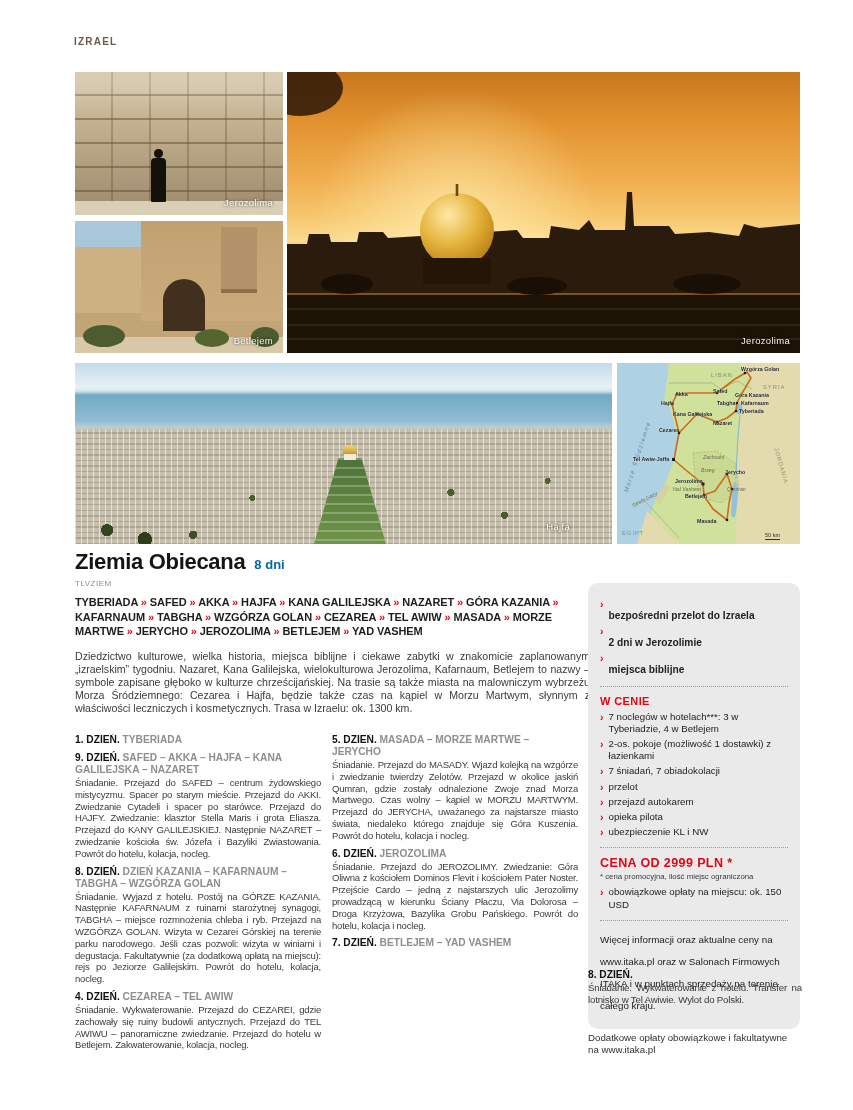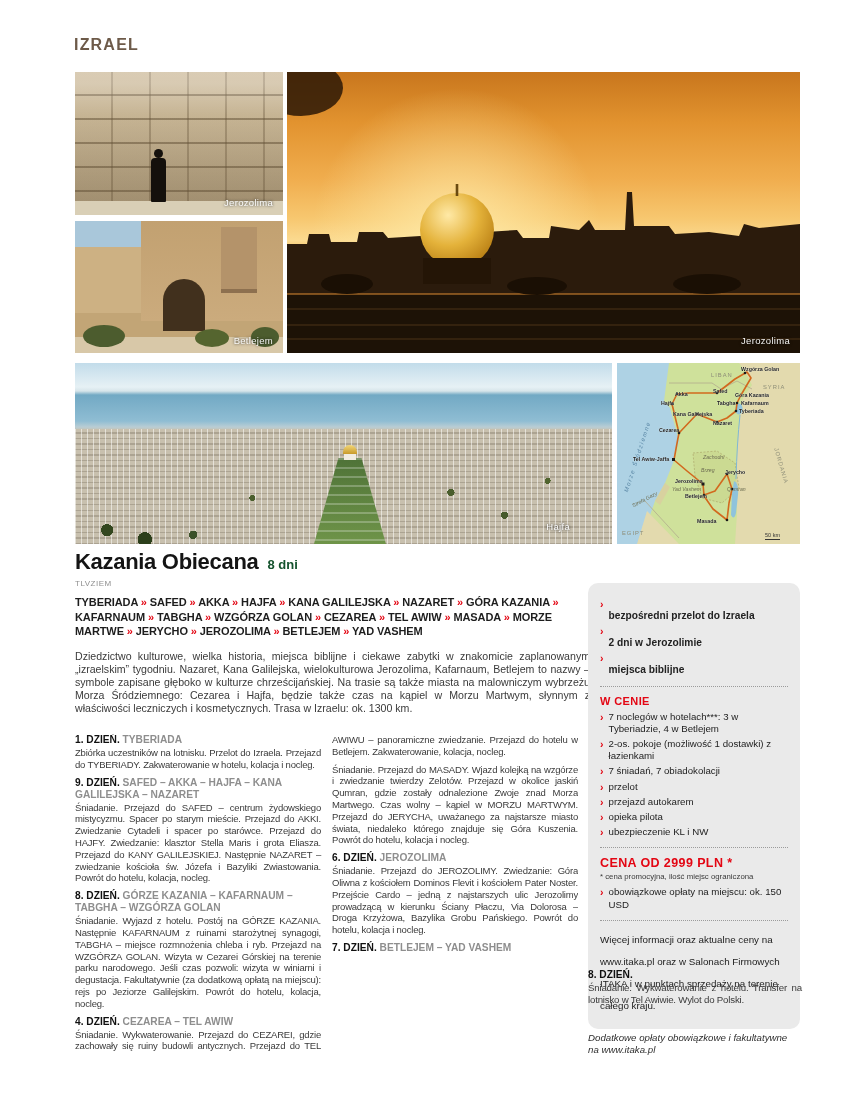--- a/index.html
+++ b/index.html
@@ -1,19 +1,19 @@
 <!DOCTYPE html>
 <html><head>
 <meta charset="utf-8">
 <style>
   html,body{margin:0;padding:0;background:#fff;}
   .page{position:relative;width:853px;height:1110px;background:#fff;overflow:hidden;
         font-family:"Liberation Sans",sans-serif;color:#3c3c3c;}
   
-  .brand-header{position:absolute;left:74px;top:36px;font-size:16px;font-weight:bold;
+  .brand-header{position:absolute;left:74px;top:36px;font-size:10px;font-weight:bold;
         letter-spacing:1.2px;color:#6d5a49;}
   
   .photos{position:absolute;left:75px;top:72px;width:725px;}
   .row1{display:flex;gap:4px;height:281px;}
   .colA{display:flex;flex-direction:column;gap:6px;width:208px;}
   .photo{position:relative;overflow:hidden;}
   .caption{position:absolute;right:10px;bottom:7px;font-size:9.5px;color:rgba(255,255,255,.95);
         text-shadow:0 0 3px rgba(0,0,0,.8);letter-spacing:.3px;}
   
   .ph-wall{width:208px;height:143px;background-color:#c6b493;
@@ -73,21 +73,21 @@
   .ml{position:absolute;white-space:nowrap;transform-origin:left top;}
   .ml-city{font-size:5.3px;font-weight:bold;color:#1d1d1d;text-shadow:0 0 1px rgba(255,255,255,.9);}
   .ml-region{font-size:5.2px;font-style:italic;color:#6e6e52;}
   .ml-country{font-size:5.8px;color:#8e8e78;letter-spacing:1px;}
   .ml-sea{font-size:6px;font-style:italic;color:#5b88a6;letter-spacing:1.5px;}
   .ml-scale{font-size:5.5px;color:#333;border-bottom:1px solid #333;padding-bottom:1px;}
   
   .titleblock{position:absolute;left:75px;top:549px;width:515px;}
   .tb-line{display:flex;align-items:baseline;gap:9px;}
   .tour-title{font-size:22px;font-weight:bold;color:#141414;letter-spacing:-.3px;}
-  .tour-days{font-size:13px;font-weight:bold;color:#14532d;}
+  .tour-days{font-size:13px;font-weight:bold;color:#0369a1;}
   .tour-code{font-size:8px;color:#8f8f8f;margin-top:4px;letter-spacing:.5px;}
   .route{margin-top:7px;font-size:11px;font-weight:bold;line-height:14.5px;color:#1d1d1d;letter-spacing:-.1px;}
   .route .sep{color:#e30613;}
   .intro{margin-top:11px;font-size:10.6px;line-height:13.2px;color:#3a3a3a;text-align:justify;}
   
   .days-flow{position:absolute;left:75px;top:734px;width:503px;height:322px;
        column-count:2;column-gap:11px;column-fill:auto;overflow:hidden;text-align:justify;}
   .day{margin-bottom:6px;}
   .day-head{margin:0 0 1px;font-size:10.2px;line-height:12px;text-align:left;}
   .day-num{font-weight:bold;color:#101010;}
@@ -100,21 +100,21 @@
   .chev{color:#e30613;font-weight:bold;font-size:10.5px;line-height:12px;}
   .hl-li .txt{font-weight:bold;font-size:10.2px;margin-top:12px;}
   .sb-sep{border-top:1px dotted #9b9b9b;margin:9px 0 8px;}
   .sb-head{color:#e30613;font-weight:bold;font-size:11px;letter-spacing:.4px;margin:0 0 4px;}
   .price-head{color:#e30613;font-weight:bold;font-size:12.5px;letter-spacing:.4px;margin:0 0 2px;}
   .price-note{font-size:7.8px;color:#3a3a3a;margin:0 0 5px;}
   .sb-info{text-align:left;font-size:9.8px;line-height:22px;color:#222;}
   
   .day8{position:absolute;left:588px;top:969px;width:214px;text-align:justify;}
   .day8 .day-text{font-size:9.7px;line-height:12.2px;}
-  .footnote{position:absolute;left:588px;top:1032px;width:212px;font-style:italic;
+  .footnote{position:absolute;left:588px;top:1032px;width:212px;
        font-size:9.7px;line-height:12.2px;color:#2e2e2e;}
   .pagenum{position:absolute;left:75px;top:1088px;font-size:10px;letter-spacing:2px;color:#4a4a4a;margin-top:36px;}
 </style>
 </head>
 <body>
 
 <div class="page">
 
   <div class="brand-header">IZRAEL</div>
 
@@ -240,46 +240,46 @@
             <span class="ml ml-country" style="left: 5px; top: 167px;">EGIPT</span>
             <span class="ml ml-country" style="left: 162px; top: 84px; transform: rotate(74deg);">JORDANIA</span>
             <span class="ml ml-scale" style="left: 148px; top: 169px;">50 km</span>
           </div>
       </div>
     </div>
   </div>
 
   <div class="titleblock">
     <div class="tb-line">
-      <span class="tour-title">Kazania Obiecana</span>
+      <span class="tour-title">Ziemia Obiecana</span>
       <span class="tour-days">8 dni</span>
     </div>
     <div class="tour-code">TLVZIEM</div>
     <div class="route" id="route"><span>TYBERIADA</span><span class="sep"> » </span><span>SAFED</span><span class="sep"> » </span><span>AKKA</span><span class="sep"> » </span><span>HAJFA</span><span class="sep"> » </span><span>KANA GALILEJSKA</span><span class="sep"> » </span><span>NAZARET</span><span class="sep"> » </span><span>GÓRA KAZANIA</span><span class="sep"> » </span><span>KAFARNAUM</span><span class="sep"> » </span><span>TABGHA</span><span class="sep"> » </span><span>WZGÓRZA GOLAN</span><span class="sep"> » </span><span>CEZAREA</span><span class="sep"> » </span><span>TEL AWIW</span><span class="sep"> » </span><span>MASADA</span><span class="sep"> » </span><span>MORZE MARTWE</span><span class="sep"> » </span><span>JERYCHO</span><span class="sep"> » </span><span>JEROZOLIMA</span><span class="sep"> » </span><span>BETLEJEM</span><span class="sep"> » </span><span>YAD VASHEM</span></div>
     <div class="intro">Dziedzictwo kulturowe, wielka historia, miejsca biblijne i ciekawe zabytki w znakomicie zaplanowanym „izraelskim” tygodniu. Nazaret, Kana Galilejska, wielokulturowa Jerozolima, Kafarnaum, Betlejem to nazwy – symbole zapisane głęboko w kulturze chrześcijańskiej. Na trasie są także miasta na malowniczym wybrzeżu Morza Śródziemnego: Cezarea i Hajfa, będzie także czas na kąpiel w Morzu Martwym, słynnym z właściwości leczniczych i kosmetycznych. Trasa w Izraelu: ok. 1300 km.</div>
   </div>
 
   <div class="days-flow" id="days-flow">
       <div class="day">
         <h4 class="day-head"><span class="day-num">1. DZIEŃ.</span><span class="day-dest"> TYBERIADA</span></h4>
-        <p class="day-text">Zbiórka uczestników na lotnisku. Przelot do Izraela. Przejazd do TYBERIADY. Zakwaterowanie w hotelu, kolacja i nocleg.</p>
       </div>
       <div class="day">
         <h4 class="day-head"><span class="day-num">9. DZIEŃ.</span><span class="day-dest"> SAFED – AKKA – HAJFA – KANA GALILEJSKA – NAZARET</span></h4>
         <p class="day-text">Śniadanie. Przejazd do SAFED – centrum żydowskiego mistycyzmu. Spacer po starym mieście. Przejazd do AKKI. Zwiedzanie Cytadeli i spacer po starówce. Przejazd do HAJFY. Zwiedzanie: klasztor Stella Maris i grota Eliasza. Przejazd do KANY GALILEJSKIEJ. Następnie NAZARET – zwiedzanie kościoła św. Józefa i Bazyliki Zwiastowania. Powrót do hotelu, kolacja, nocleg.</p>
       </div>
       <div class="day">
-        <h4 class="day-head"><span class="day-num">8. DZIEŃ.</span><span class="day-dest"> GÓRZE KAZANIA – KAFARNAUM – TABGHA – WZGÓRZA GOLAN</span></h4>
+        <h4 class="day-head"><span class="day-num">8. DZIEŃ.</span><span class="day-dest"> DZIEŃ KAZANIA – KAFARNAUM – TABGHA – WZGÓRZA GOLAN</span></h4>
         <p class="day-text">Śniadanie. Wyjazd z hotelu. Postój na GÓRZE KAZANIA. Następnie KAFARNAUM z ruinami starożytnej synagogi, TABGHA – miejsce rozmnożenia chleba i ryb. Przejazd na WZGÓRZA GOLAN. Wizyta w Cezarei Górskiej na terenie parku narodowego. Jeśli czas pozwoli: wizyta w winiarni i degustacja. Fakultatywnie (za dodatkową opłatą na miejscu): rejs po Jeziorze Galilejskim. Powrót do hotelu, kolacja, nocleg.</p>
       </div>
       <div class="day">
         <h4 class="day-head"><span class="day-num">4. DZIEŃ.</span><span class="day-dest"> CEZAREA – TEL AWIW</span></h4>
         <p class="day-text">Śniadanie. Wykwaterowanie. Przejazd do CEZAREI, gdzie zachowały się ruiny budowli antycznych. Przejazd do TEL AWIWU – panoramiczne zwiedzanie. Przejazd do hotelu w Betlejem. Zakwaterowanie, kolacja, nocleg.</p>
       </div>
       <div class="day">
+        <h4 class="day-head"><span class="day-num">5. DZIEŃ.</span><span class="day-dest"> MASADA – MORZE MARTWE – JERYCHO</span></h4>
         <p class="day-text">Śniadanie. Przejazd do MASADY. Wjazd kolejką na wzgórze i zwiedzanie twierdzy Zelotów. Przejazd w okolice jaskiń Qumran, gdzie zostały odnalezione Zwoje znad Morza Martwego. Czas wolny – kąpiel w MORZU MARTWYM. Przejazd do JERYCHA, uważanego za najstarsze miasto świata, niedaleko którego znajduje się Góra Kuszenia. Powrót do hotelu, kolacja i nocleg.</p>
       </div>
       <div class="day">
         <h4 class="day-head"><span class="day-num">6. DZIEŃ.</span><span class="day-dest"> JEROZOLIMA</span></h4>
         <p class="day-text">Śniadanie. Przejazd do JEROZOLIMY. Zwiedzanie: Góra Oliwna z kościołem Dominos Flevit i kościołem Pater Noster. Przejście Cardo – jedną z najstarszych ulic Jerozolimy prowadzącą w kierunku Ściany Płaczu, Via Dolorosa – Droga Krzyżowa, Bazylika Grobu Pańskiego. Powrót do hotelu, kolacja i nocleg.</p>
       </div>
       <div class="day">
         <h4 class="day-head"><span class="day-num">7. DZIEŃ.</span><span class="day-dest"> BETLEJEM – YAD VASHEM</span></h4>
       </div>
     </div>

